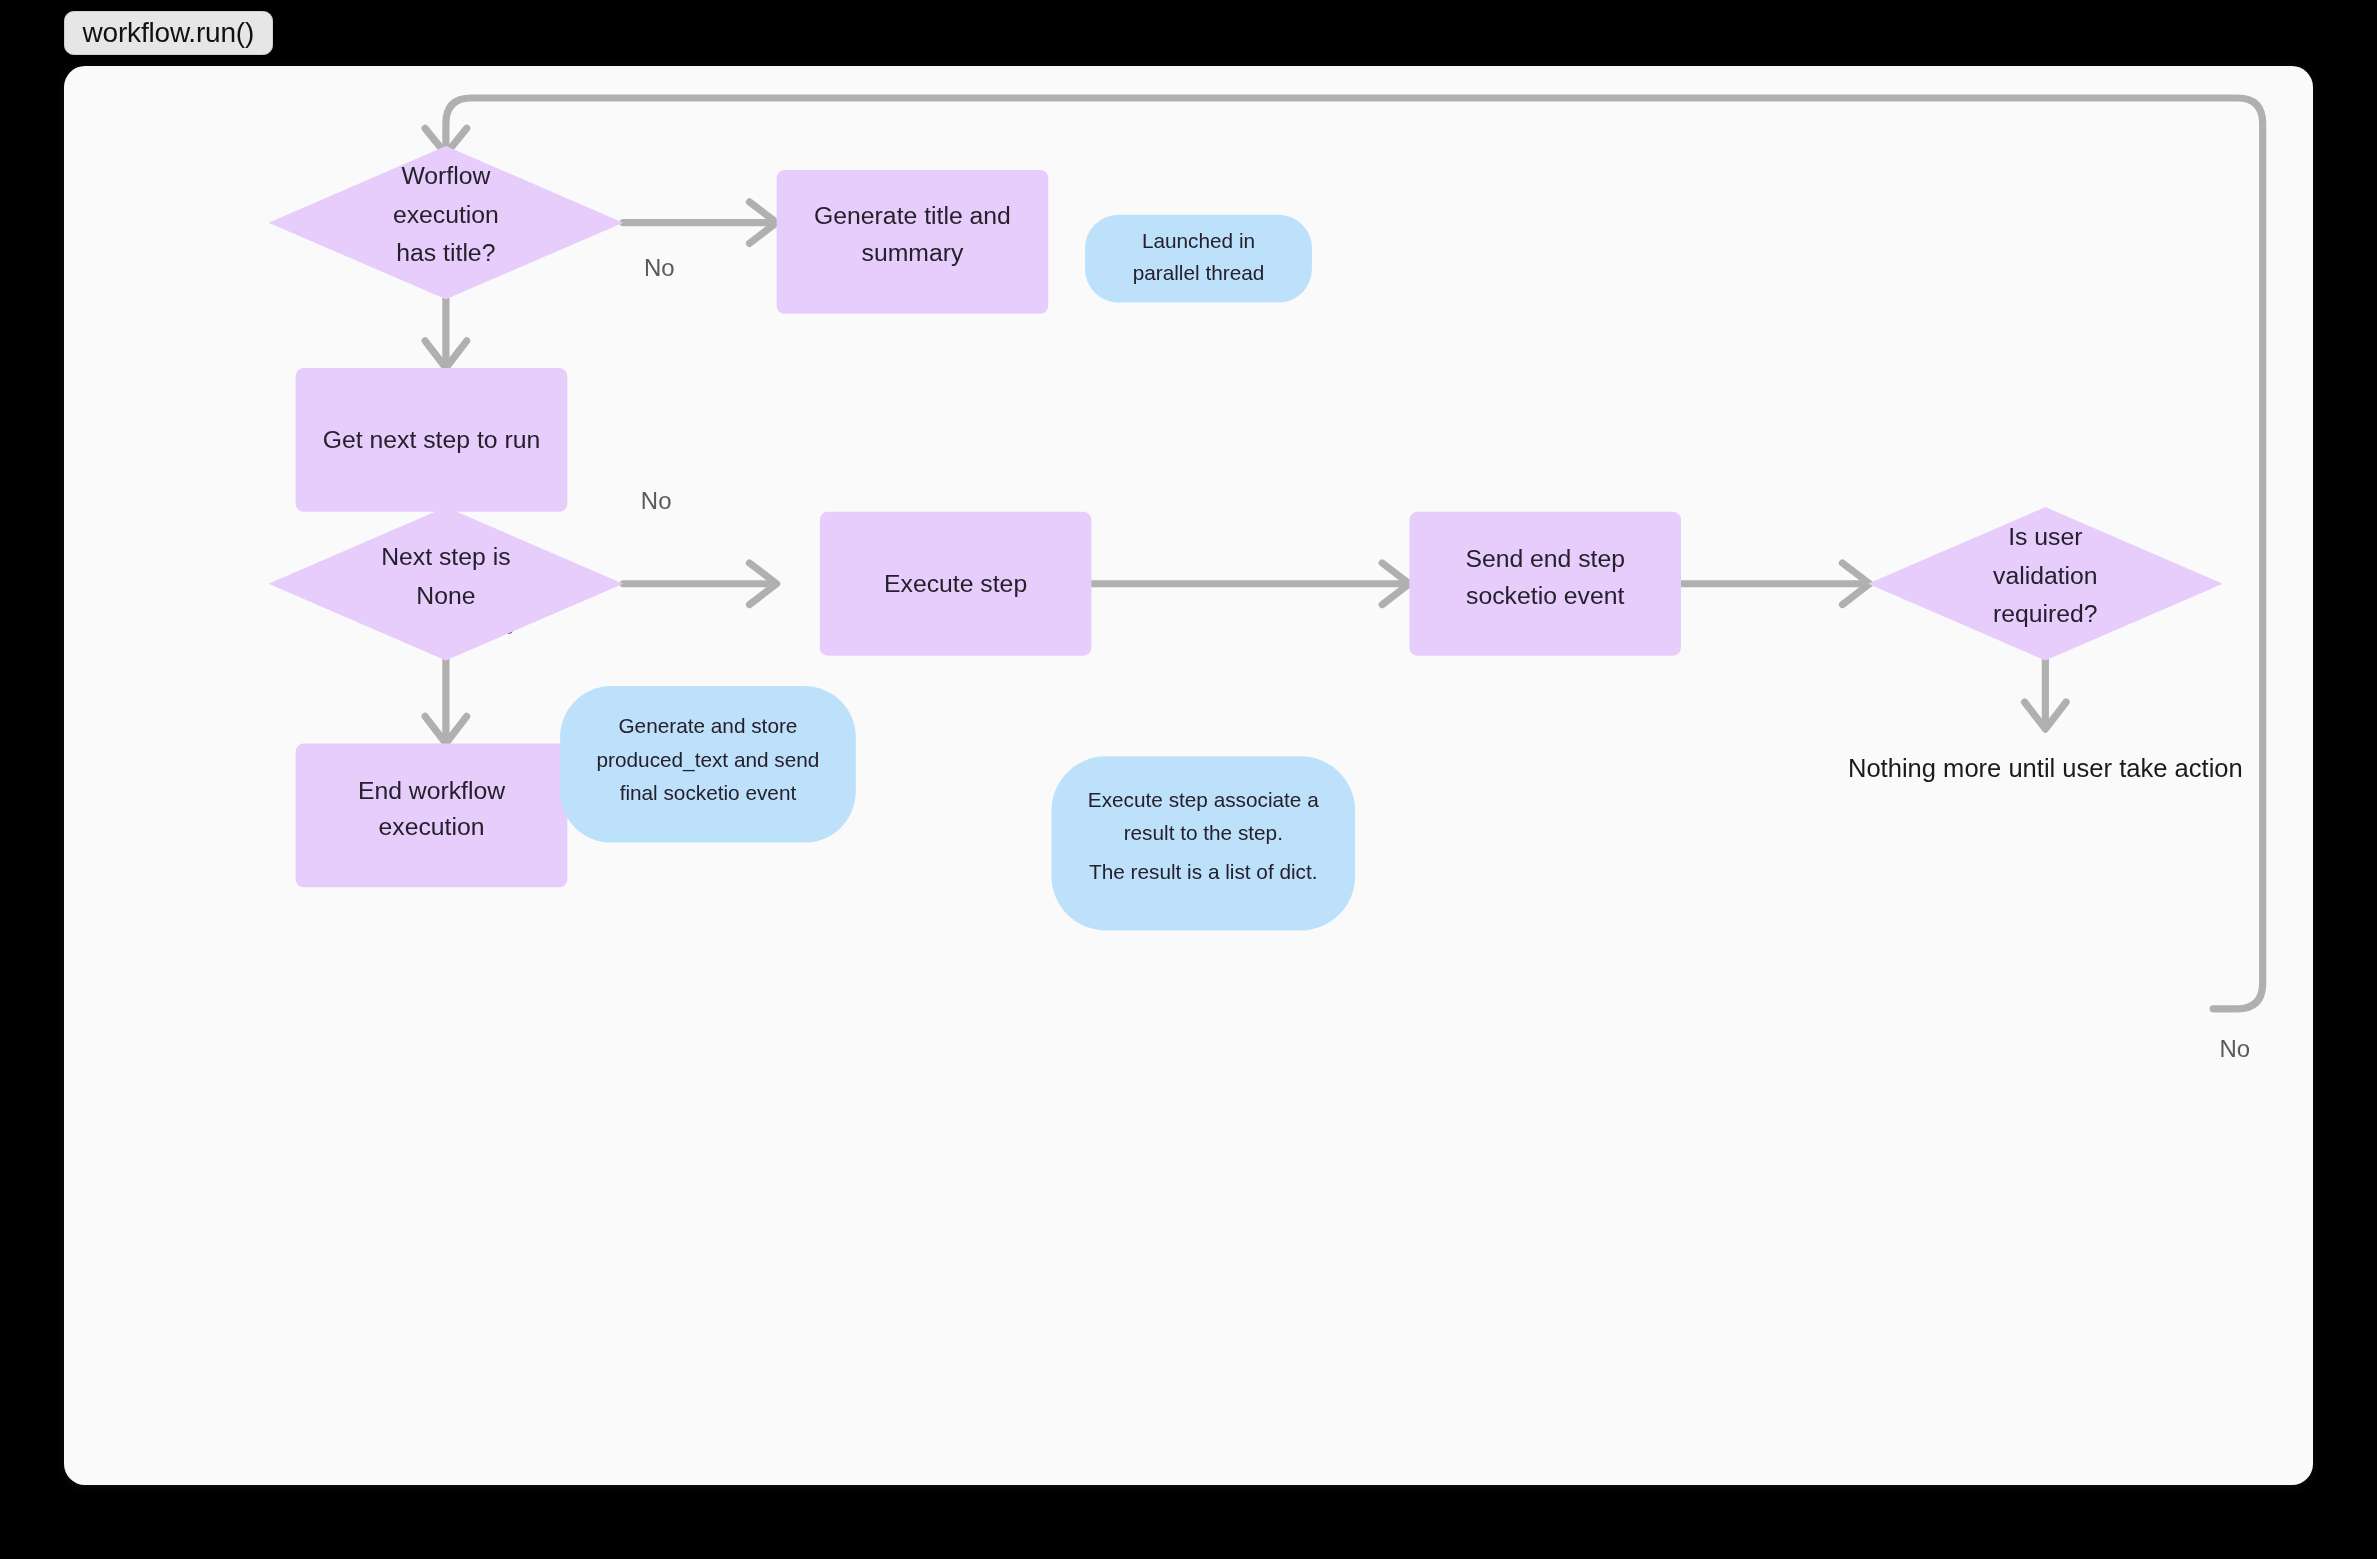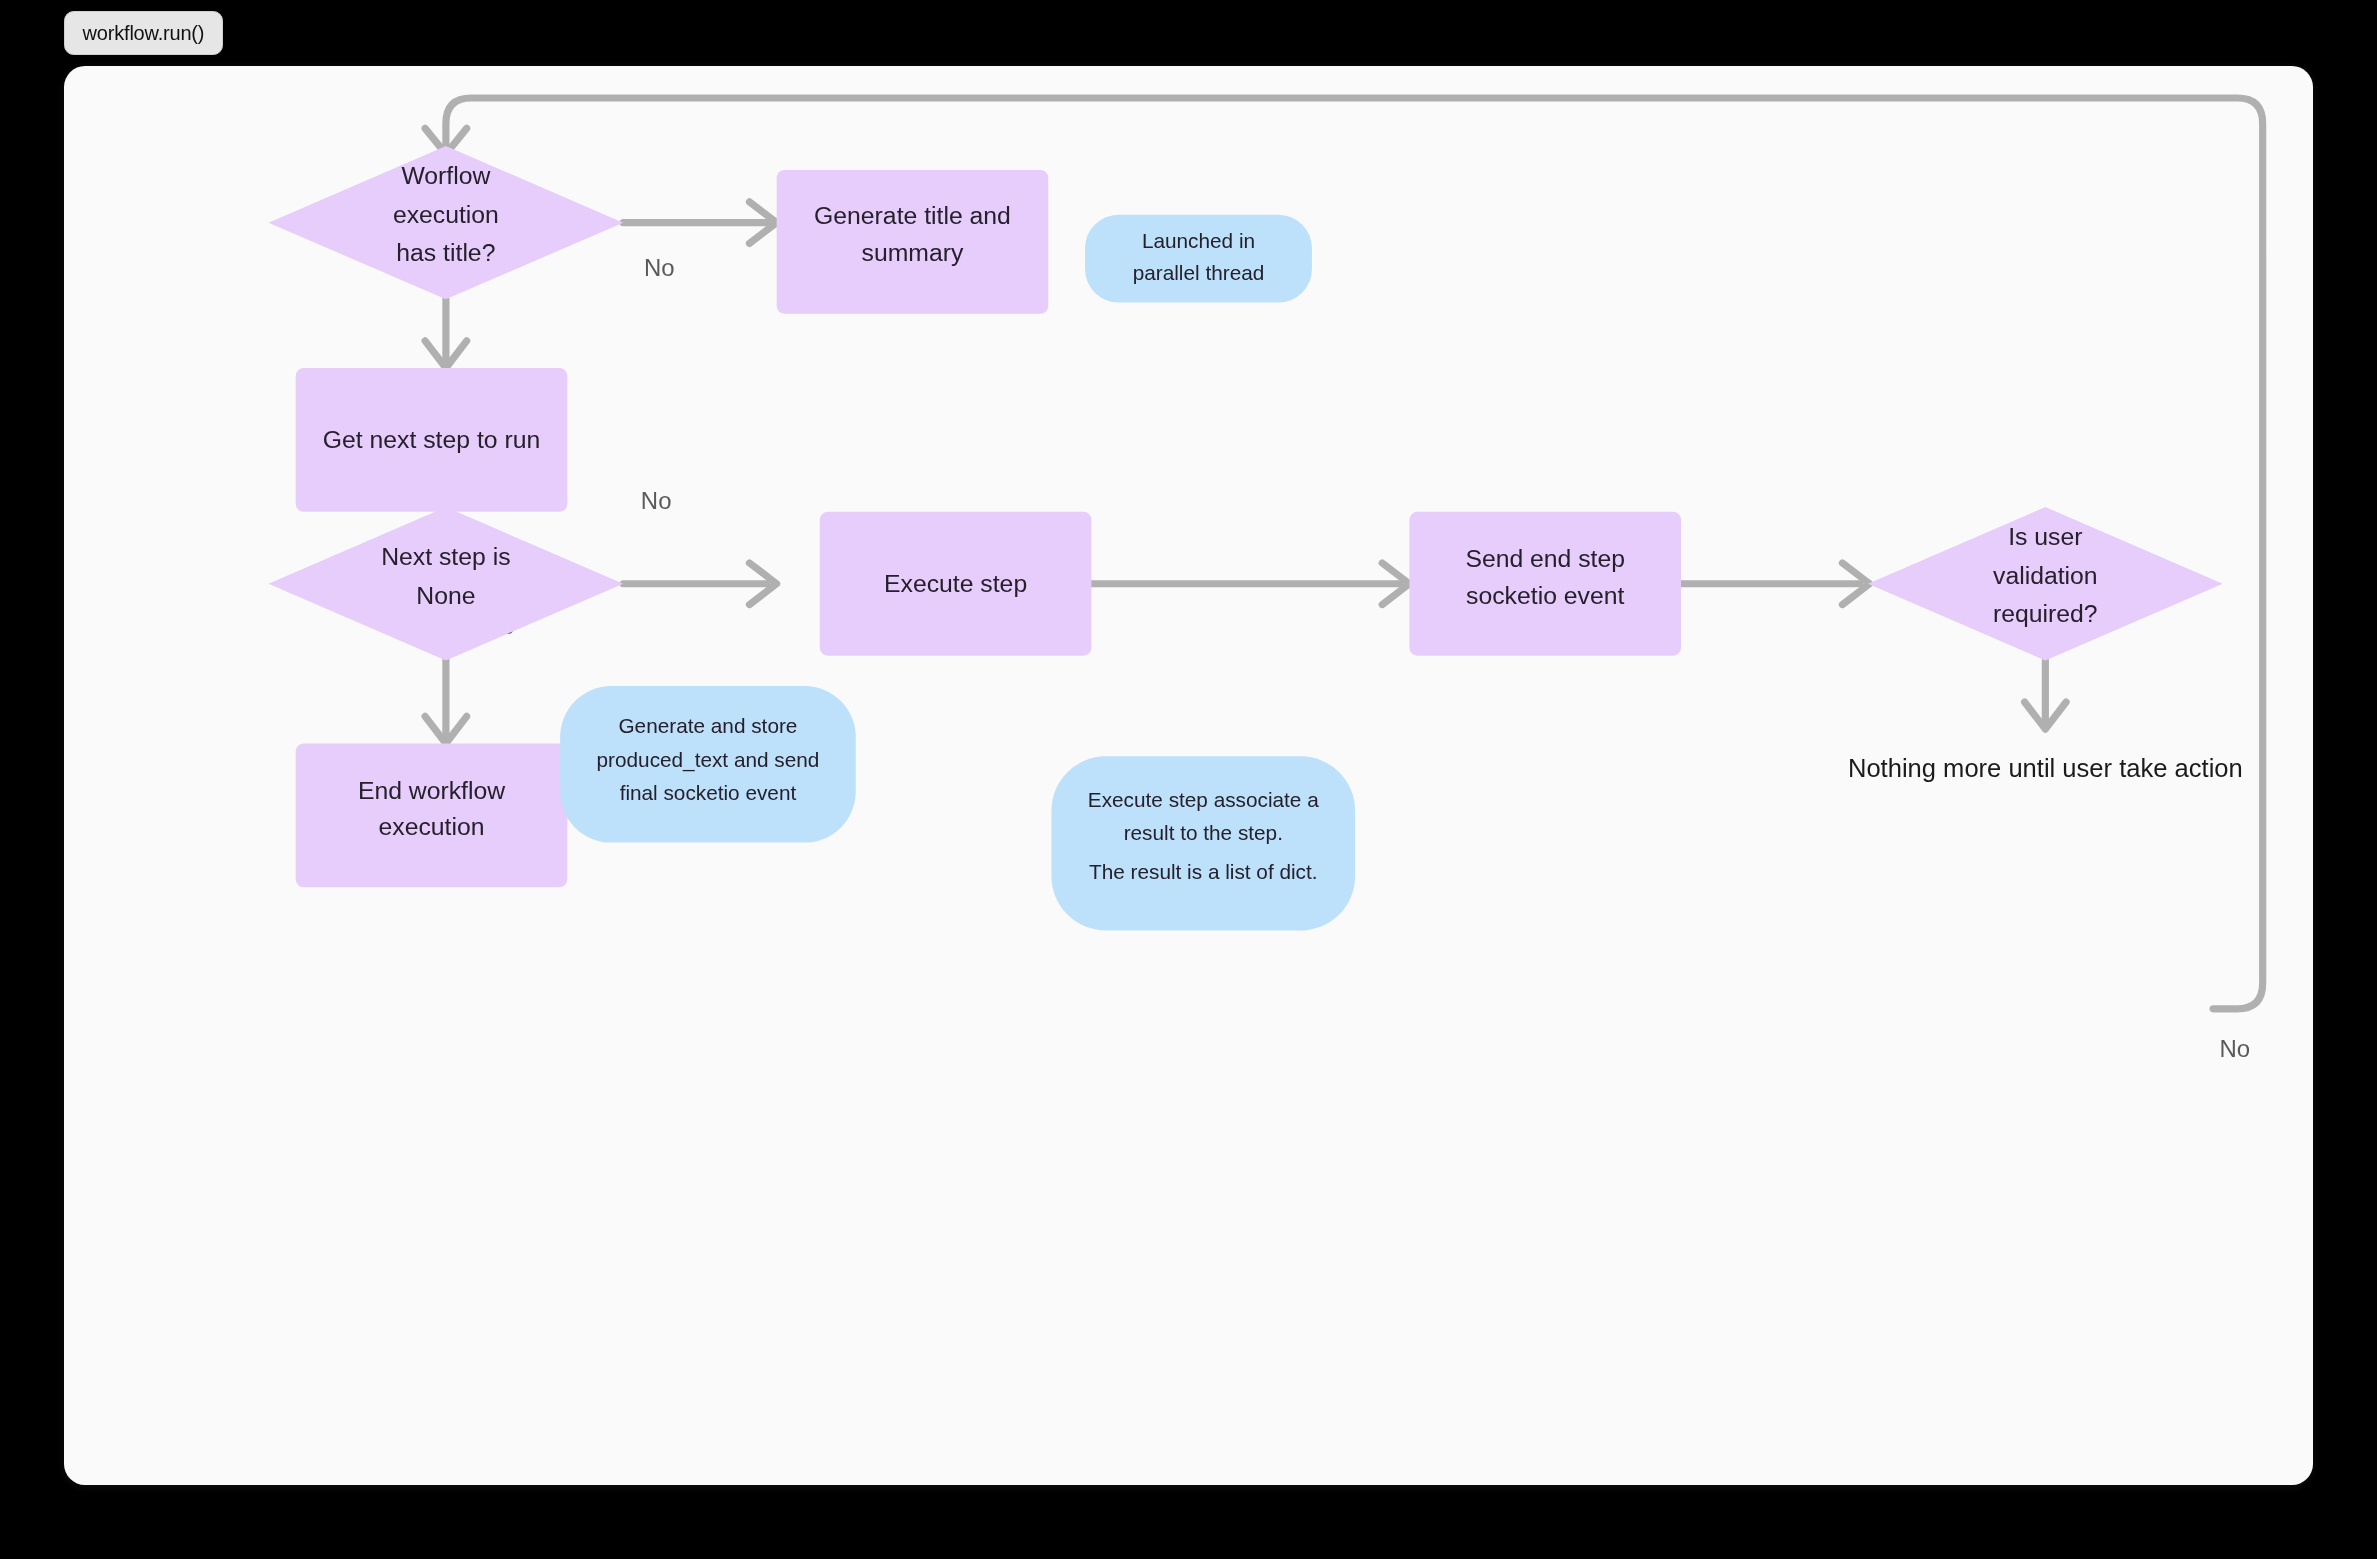--- a/index.html
+++ b/index.html
@@ -24,21 +24,21 @@
     position: absolute;
     left: 64px;
     top: 11.2px;
     height: 42px;
     display: flex;
     align-items: center;
     padding: 0 17.6px;
     background: #e6e6e6;
     border: 1.6px solid #cfcfcf;
     border-radius: 9.6px;
-    font-size: 20px;
+    font-size: 28px;
     color: #111111;
     font-family: "Liberation Sans", sans-serif;
     letter-spacing: -0.2px;
     white-space: nowrap;
     z-index: 50;
   }
 
   
   #canvas {
     position: absolute;

